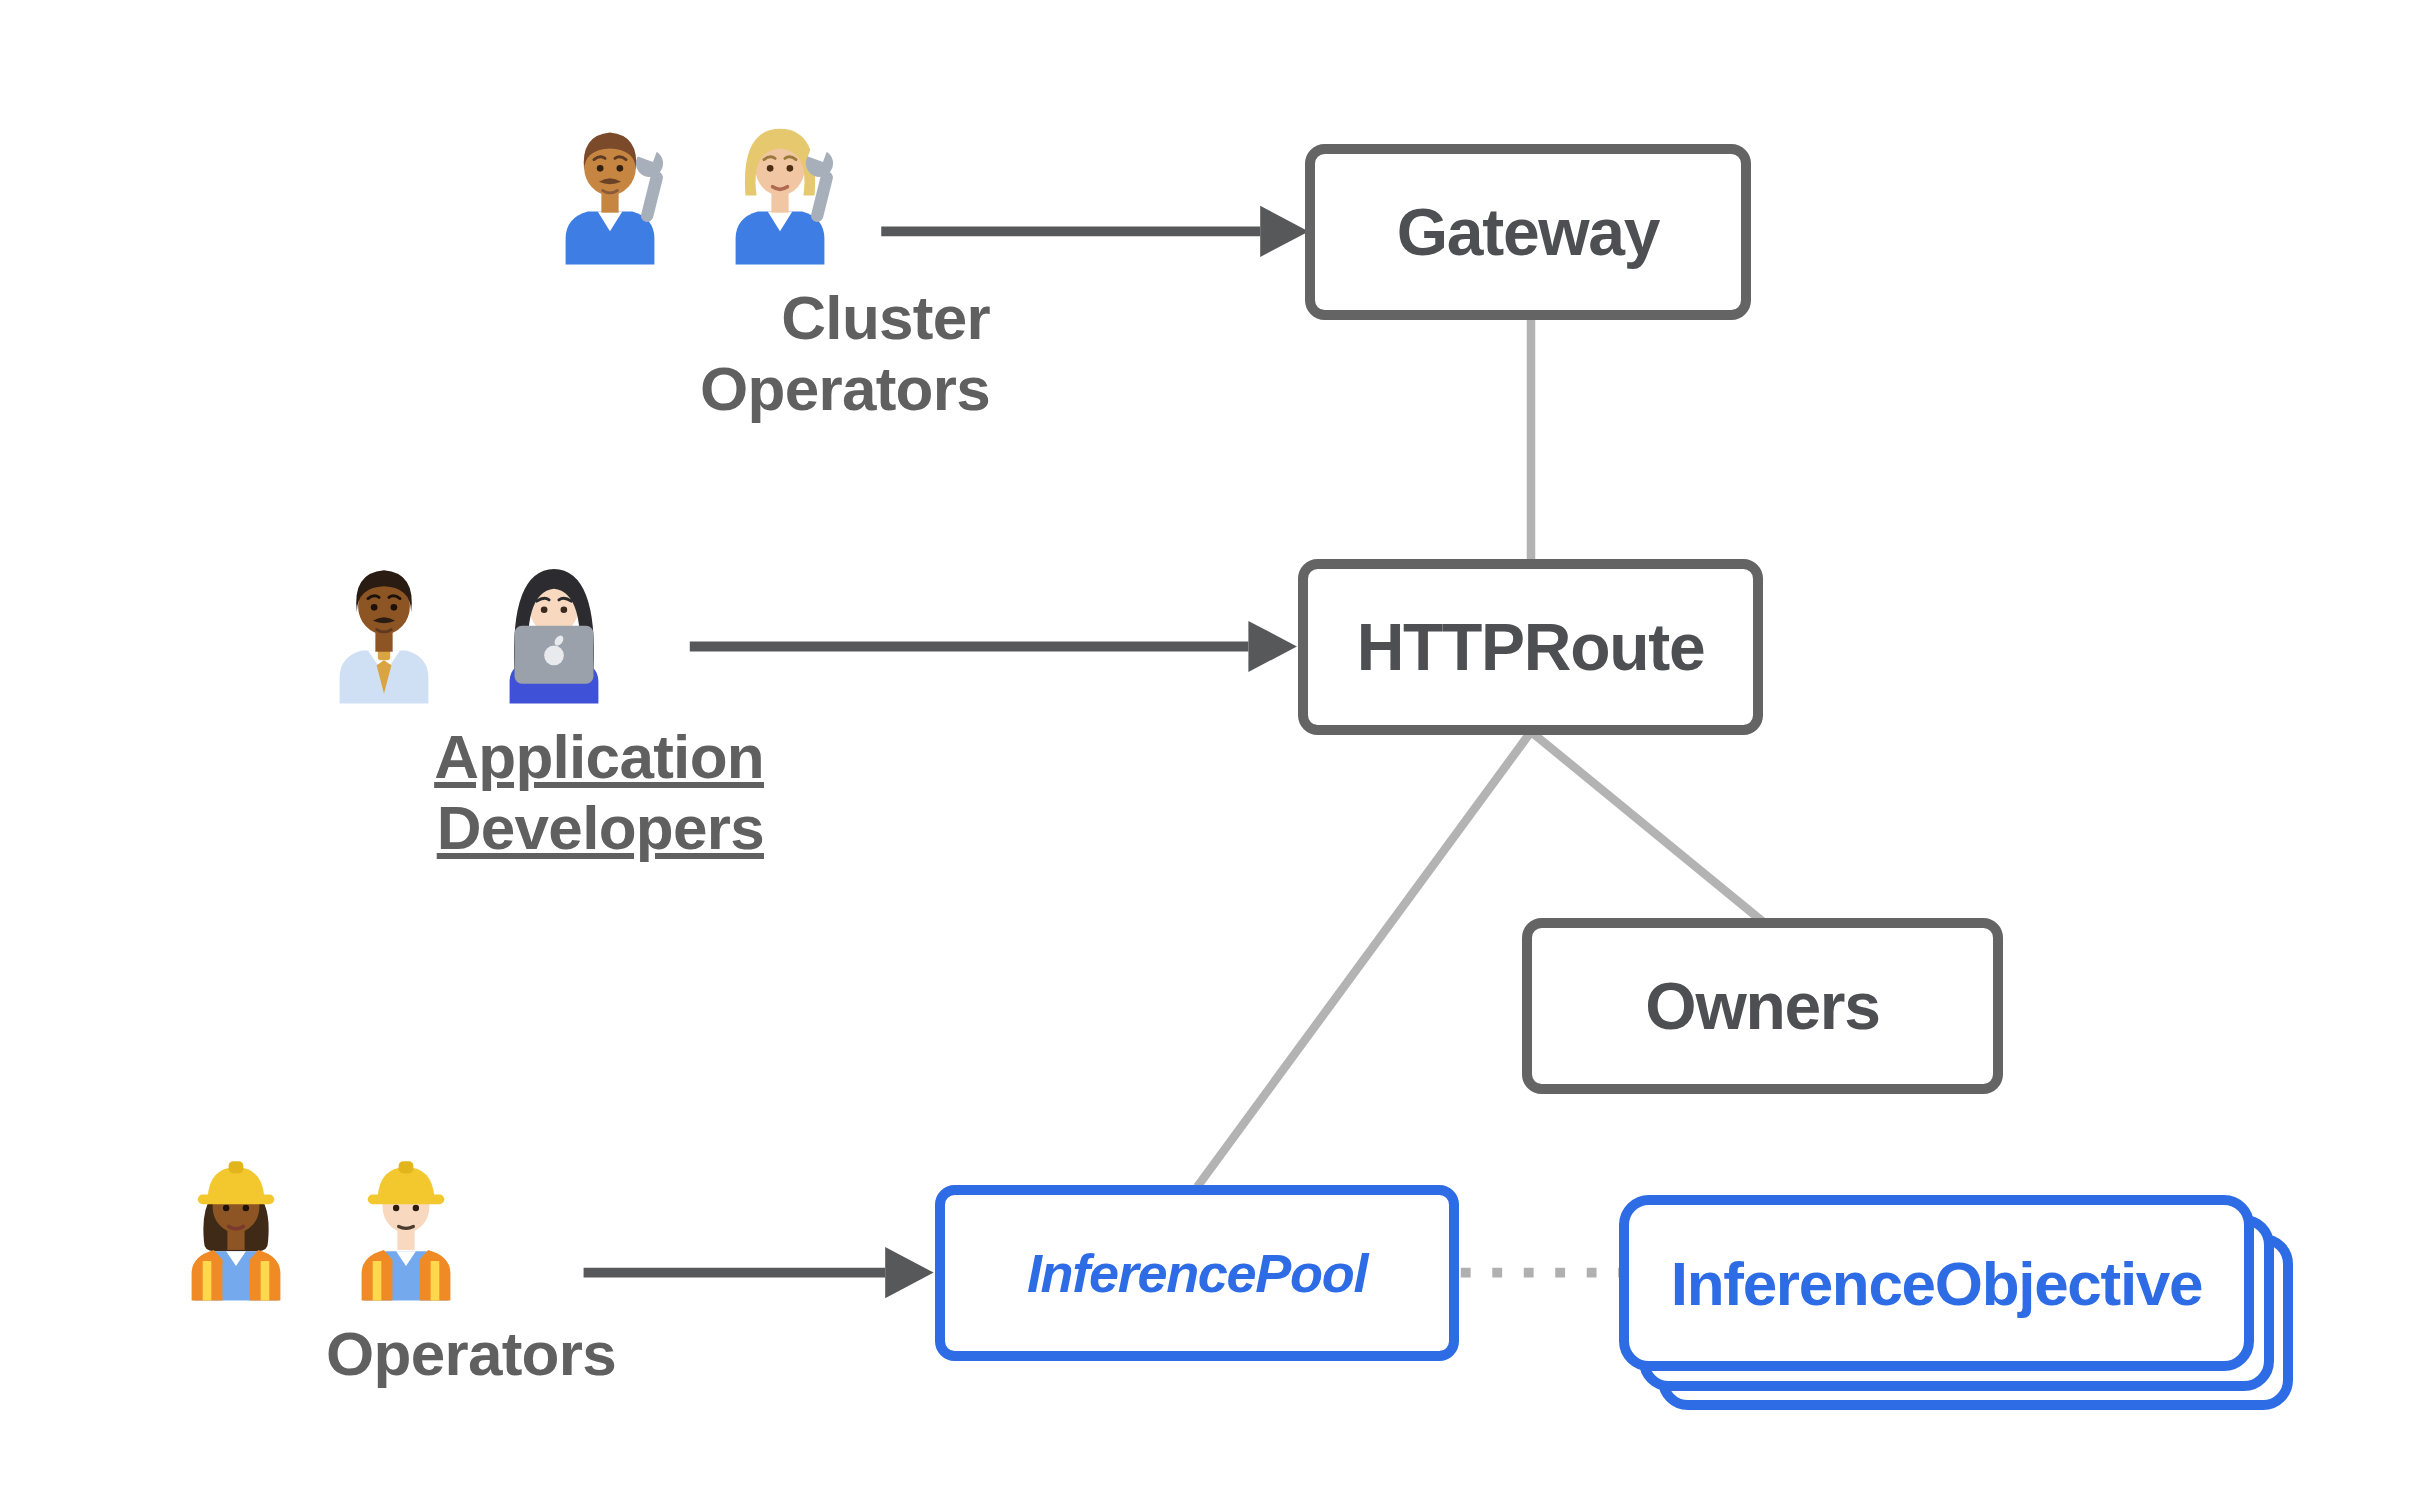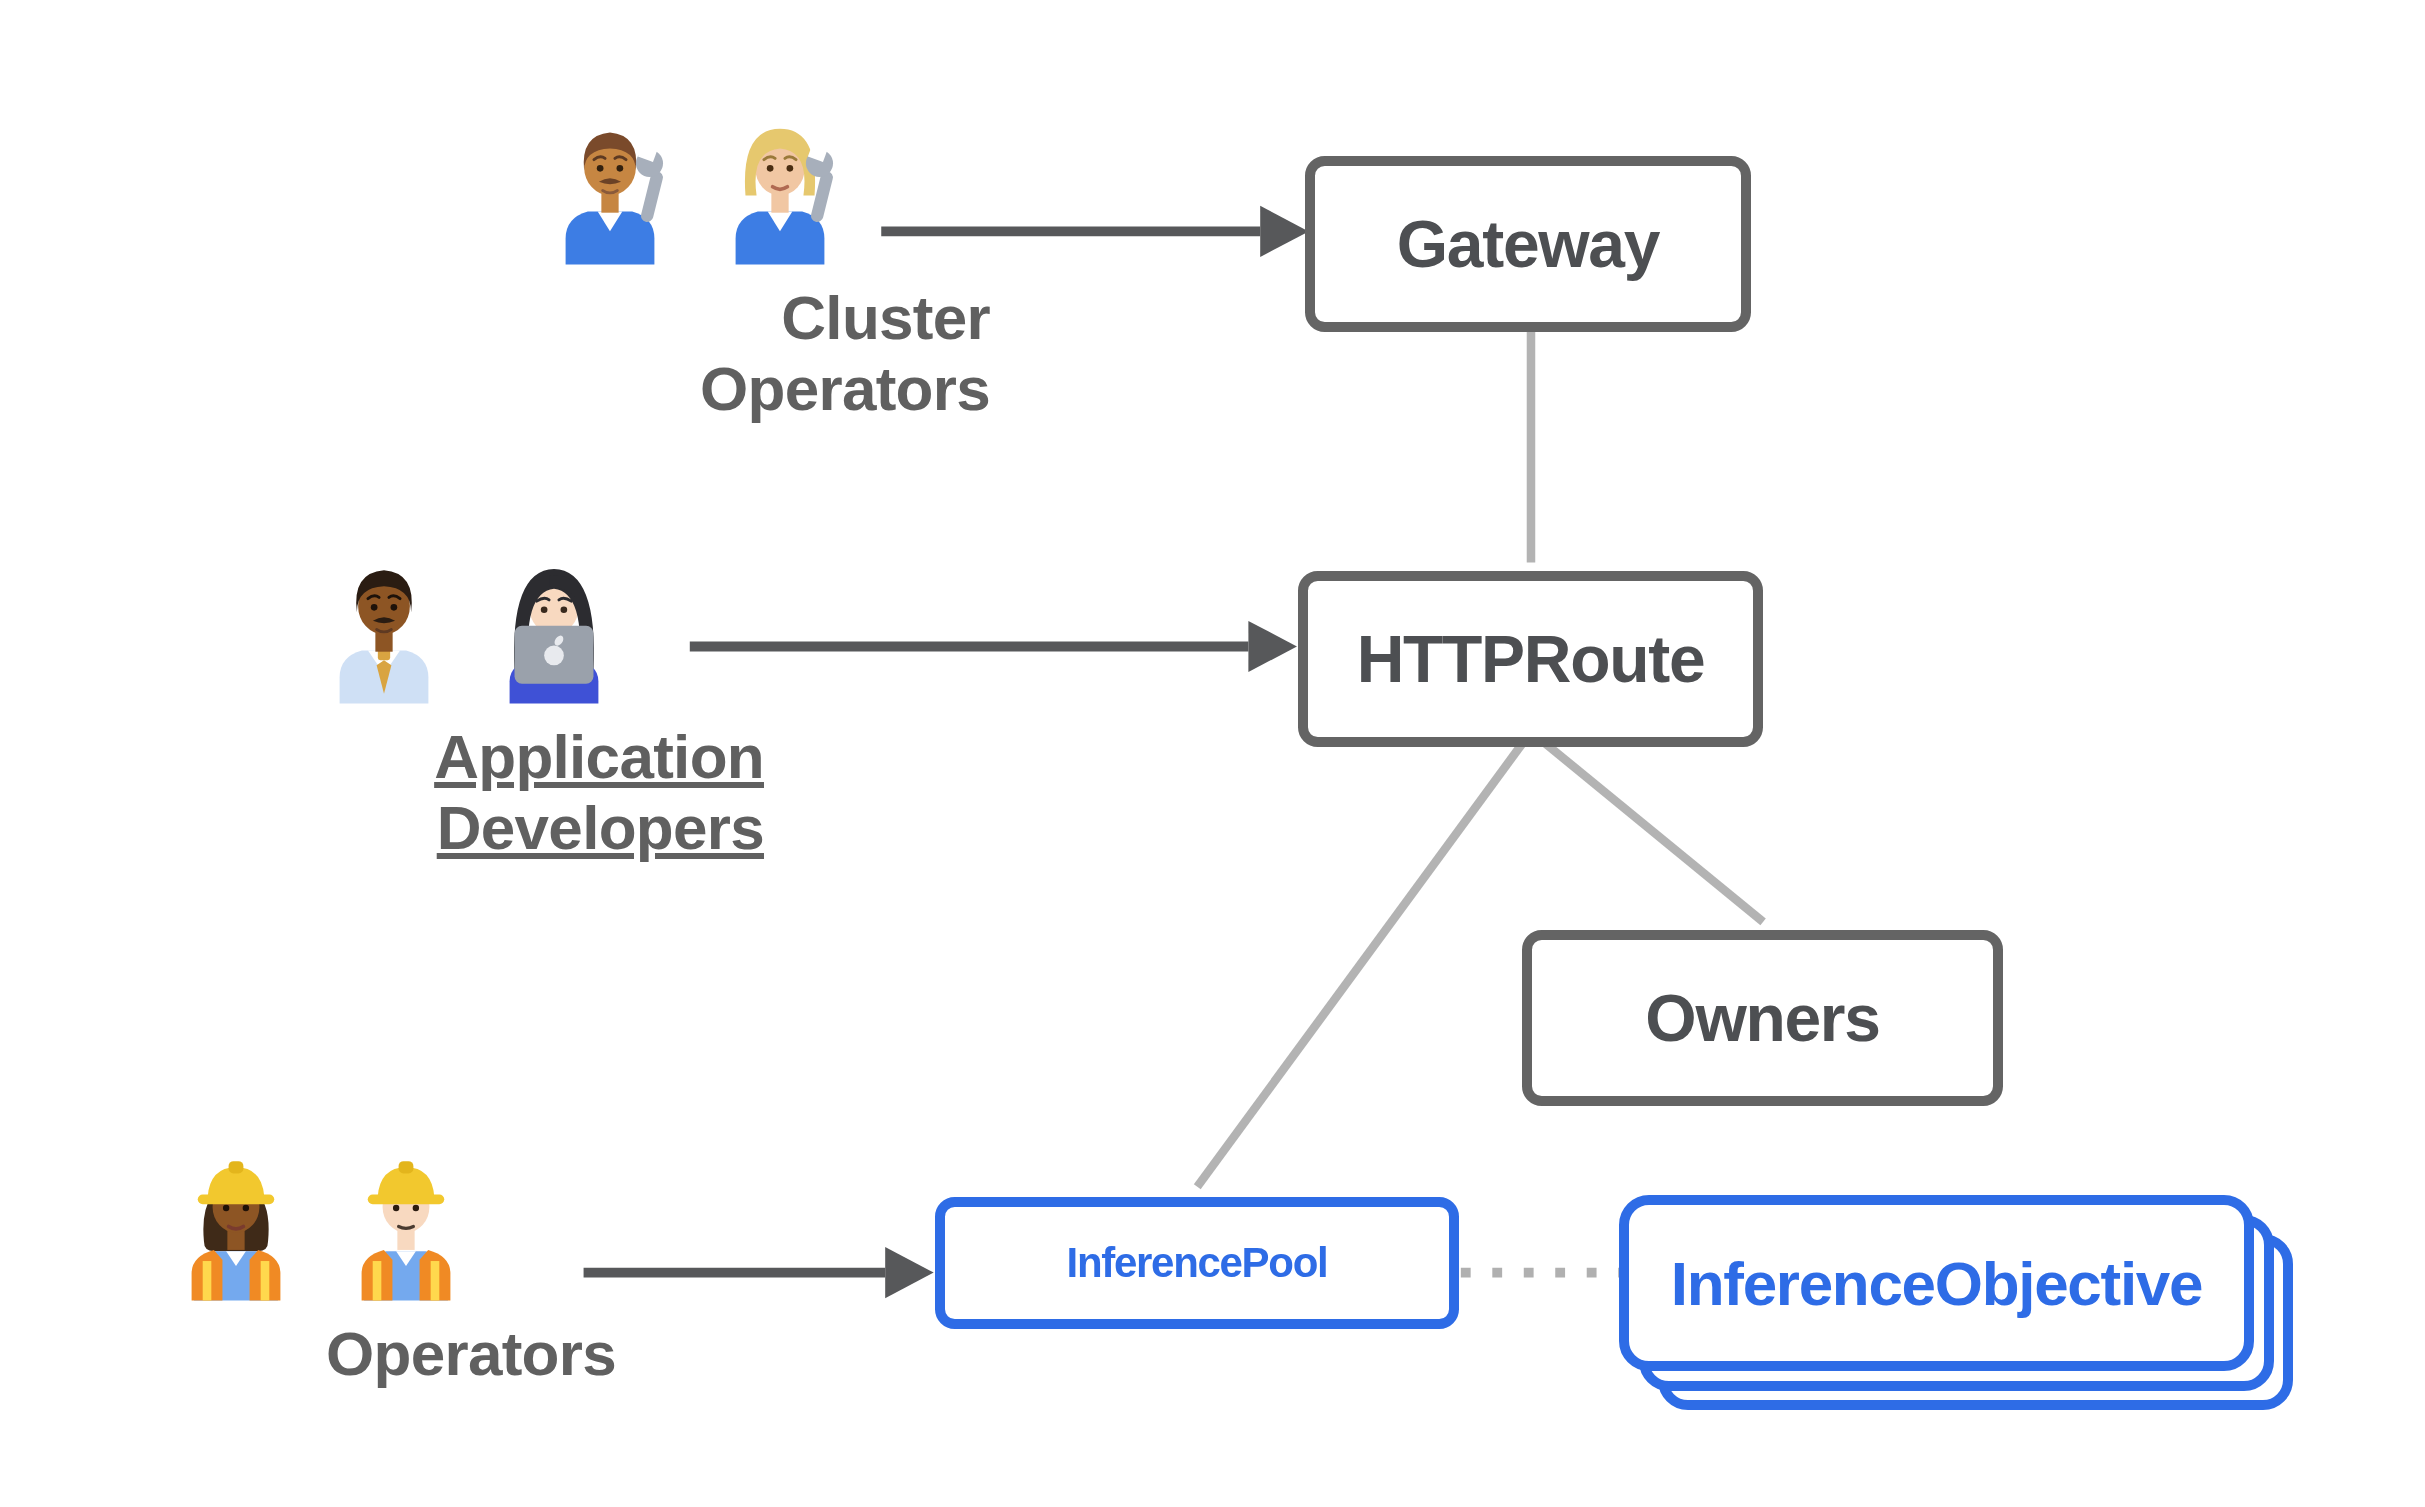--- a/index.html
+++ b/index.html
@@ -7,21 +7,21 @@
        font-family:"Liberation Sans","DejaVu Sans",sans-serif;}
   .stage{position:absolute;inset:0;}
   svg.wires{position:absolute;left:0;top:0;z-index:1;}
   .lt{stroke:#b3b3b3;stroke-width:13;fill:none;}
   .dot{stroke:#b0b0b0;stroke-width:15;fill:none;stroke-dasharray:15 33;}
   .arrow line{stroke:#57585a;stroke-width:15;}
   .arrow polygon{fill:#57585a;}
   .box{position:absolute;z-index:2;box-sizing:border-box;background:#ffffff;
        border:10.5px solid #646464;border-radius:19.7px;
        display:flex;align-items:center;justify-content:center;
-       font-weight:bold;font-size:66px;letter-spacing:-1.3px;color:#4d4f52;margin-top:12px;}
+       font-weight:bold;font-size:66px;letter-spacing:-1.3px;color:#4d4f52;}
   .box.blue{border-color:#2e6ce6;color:#2e6ce6;}
   .stack{position:absolute;z-index:2;}
   .stack .card{position:absolute;box-sizing:border-box;width:635px;height:176px;
        background:#ffffff;border:10.5px solid #2e6ce6;border-radius:30px;
        display:flex;align-items:center;justify-content:center;
        font-weight:bold;font-size:62px;letter-spacing:-1.3px;color:#2e6ce6;}
   .persona{position:absolute;z-index:2;width:590px;text-align:right;
        color:#606060;font-weight:bold;font-size:62px;line-height:1.14;letter-spacing:-0.7px;}
   .emoji-row{display:flex;justify-content:center;align-items:flex-end;gap:22px;margin-bottom:17px;}
   .emoji{width:148px;height:151px;display:block;}
@@ -55,21 +55,21 @@
   </div>
 
   <div class="box" style="left:1298px;top:559px;width:465px;height:176px;">
     <span>HTTPRoute</span>
   </div>
 
   <div class="box" style="left:1522px;top:918px;width:481px;height:176px;">
     <span>Owners</span>
   </div>
 
-  <div class="box blue" style="left:935px;top:1185px;width:524px;height:132px;font-size:42px;">
+  <div class="box blue" style="left:935px;top:1185px;width:524px;height:176px;font-size:54px;font-style:italic;">
     <span>InferencePool</span>
   </div>
 
   <div class="stack" style="left:1619px;top:1195px;width:675px;height:216px;">
     <div class="card" style="left:39px;top:39px;"></div>
     <div class="card" style="left:19.7px;top:19.7px;"></div>
     <div class="card" style="left:0;top:0;">
       <span>InferenceObjective</span>
     </div>
   </div>

